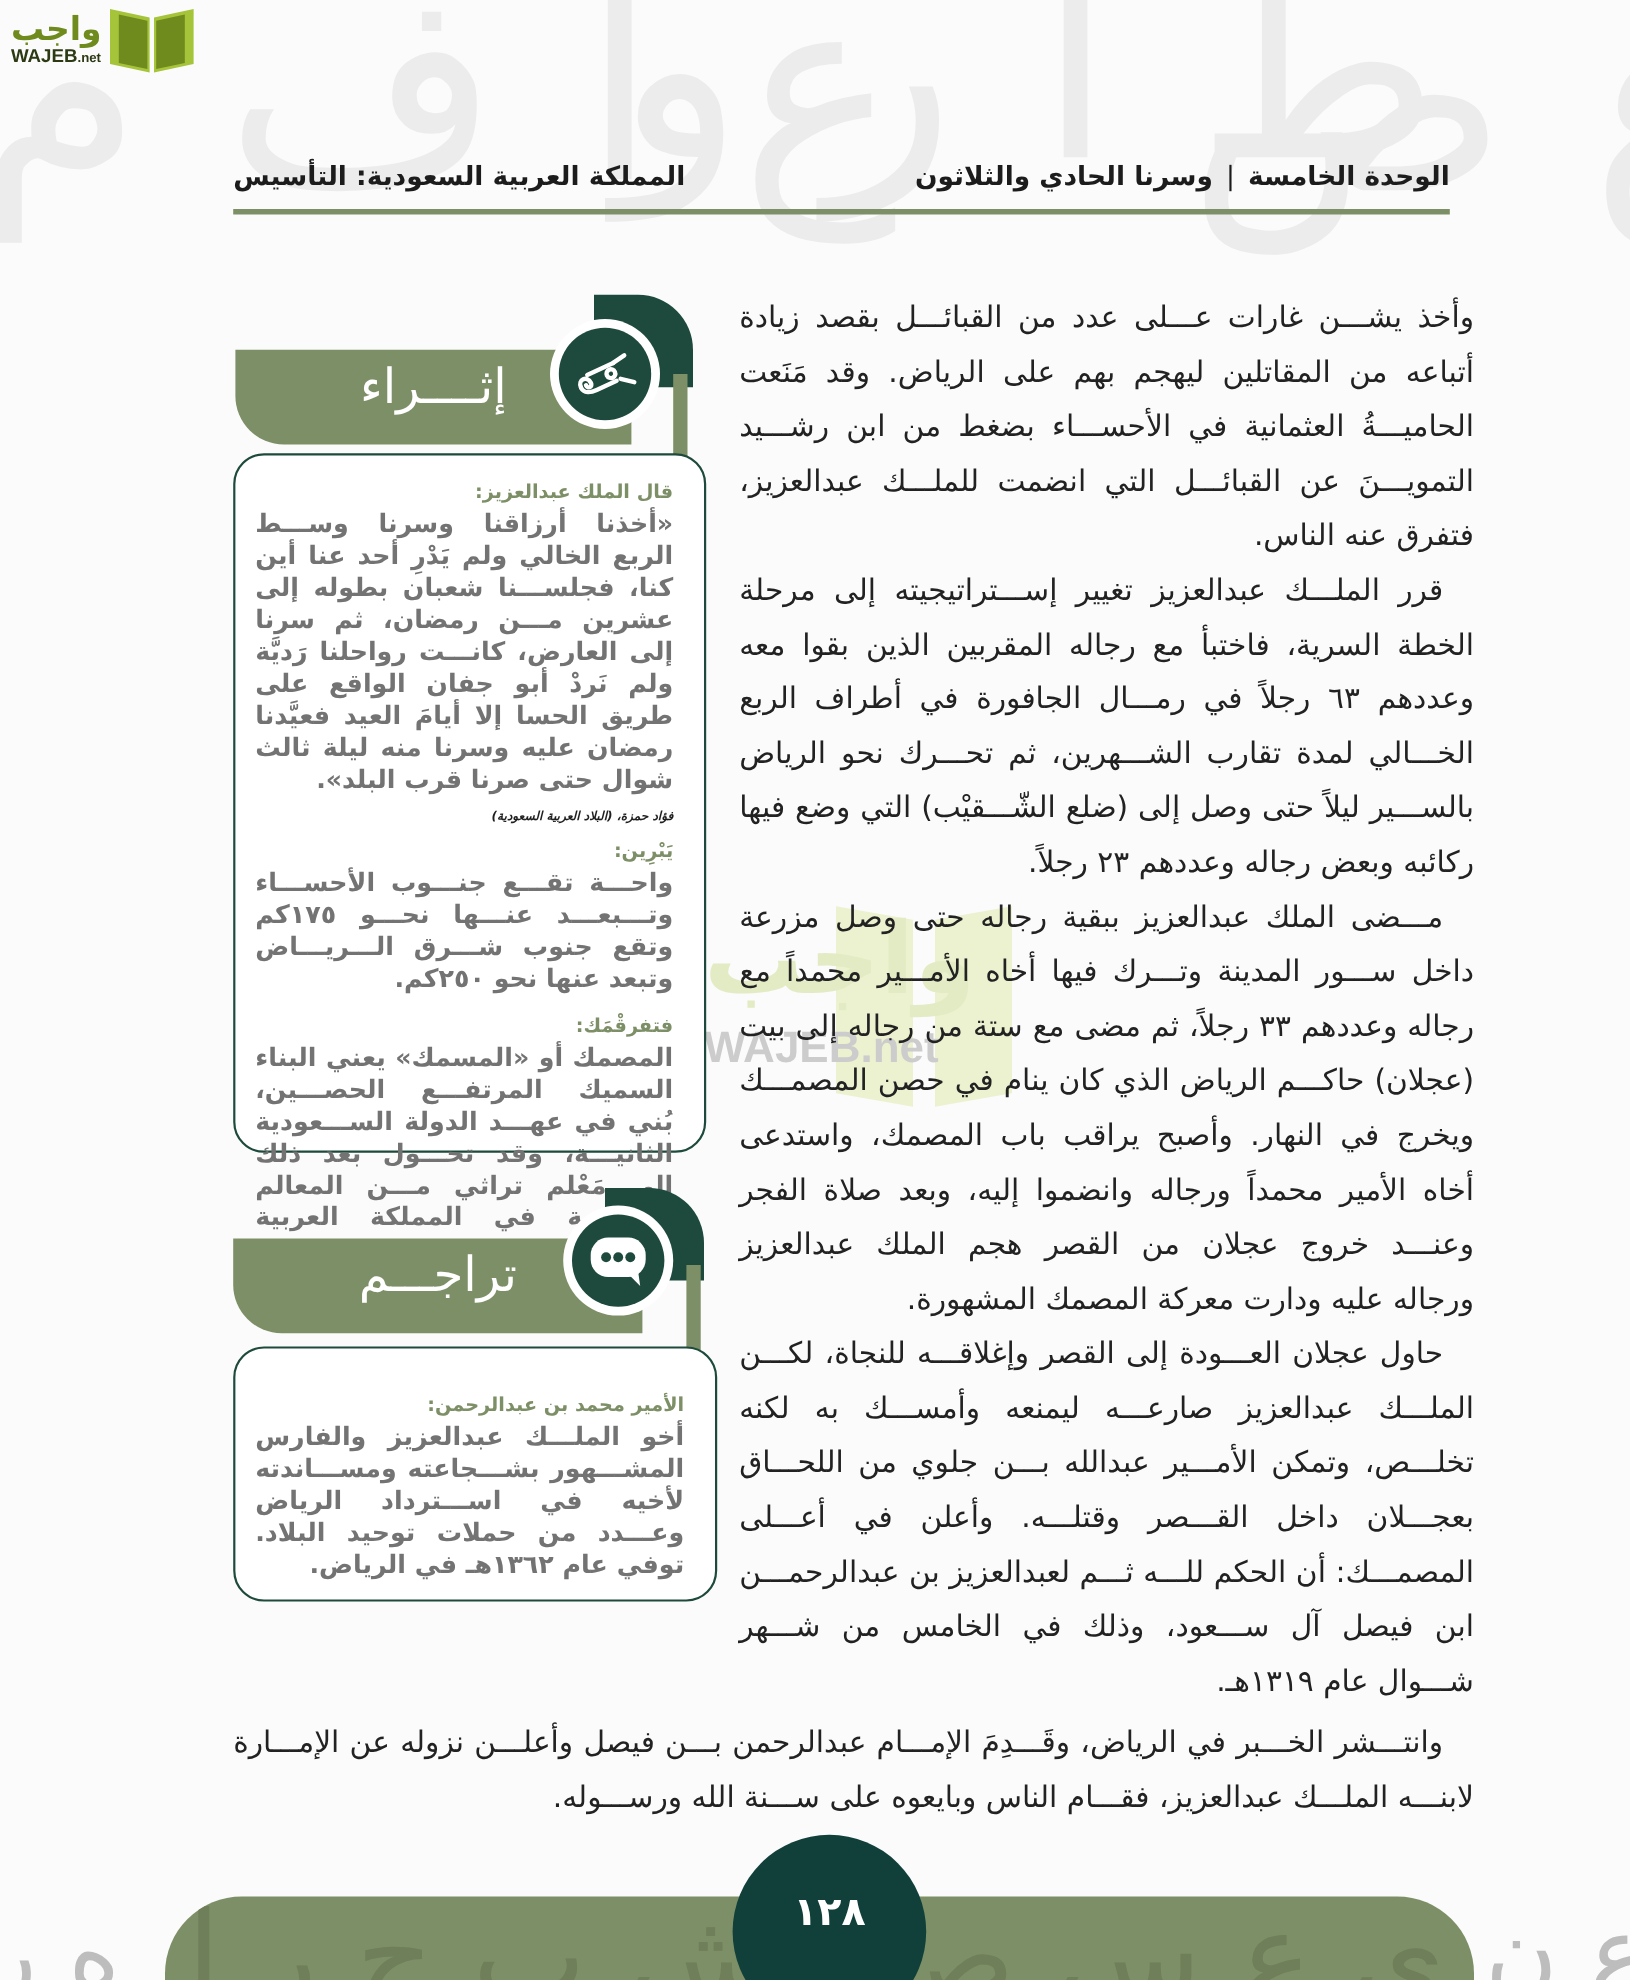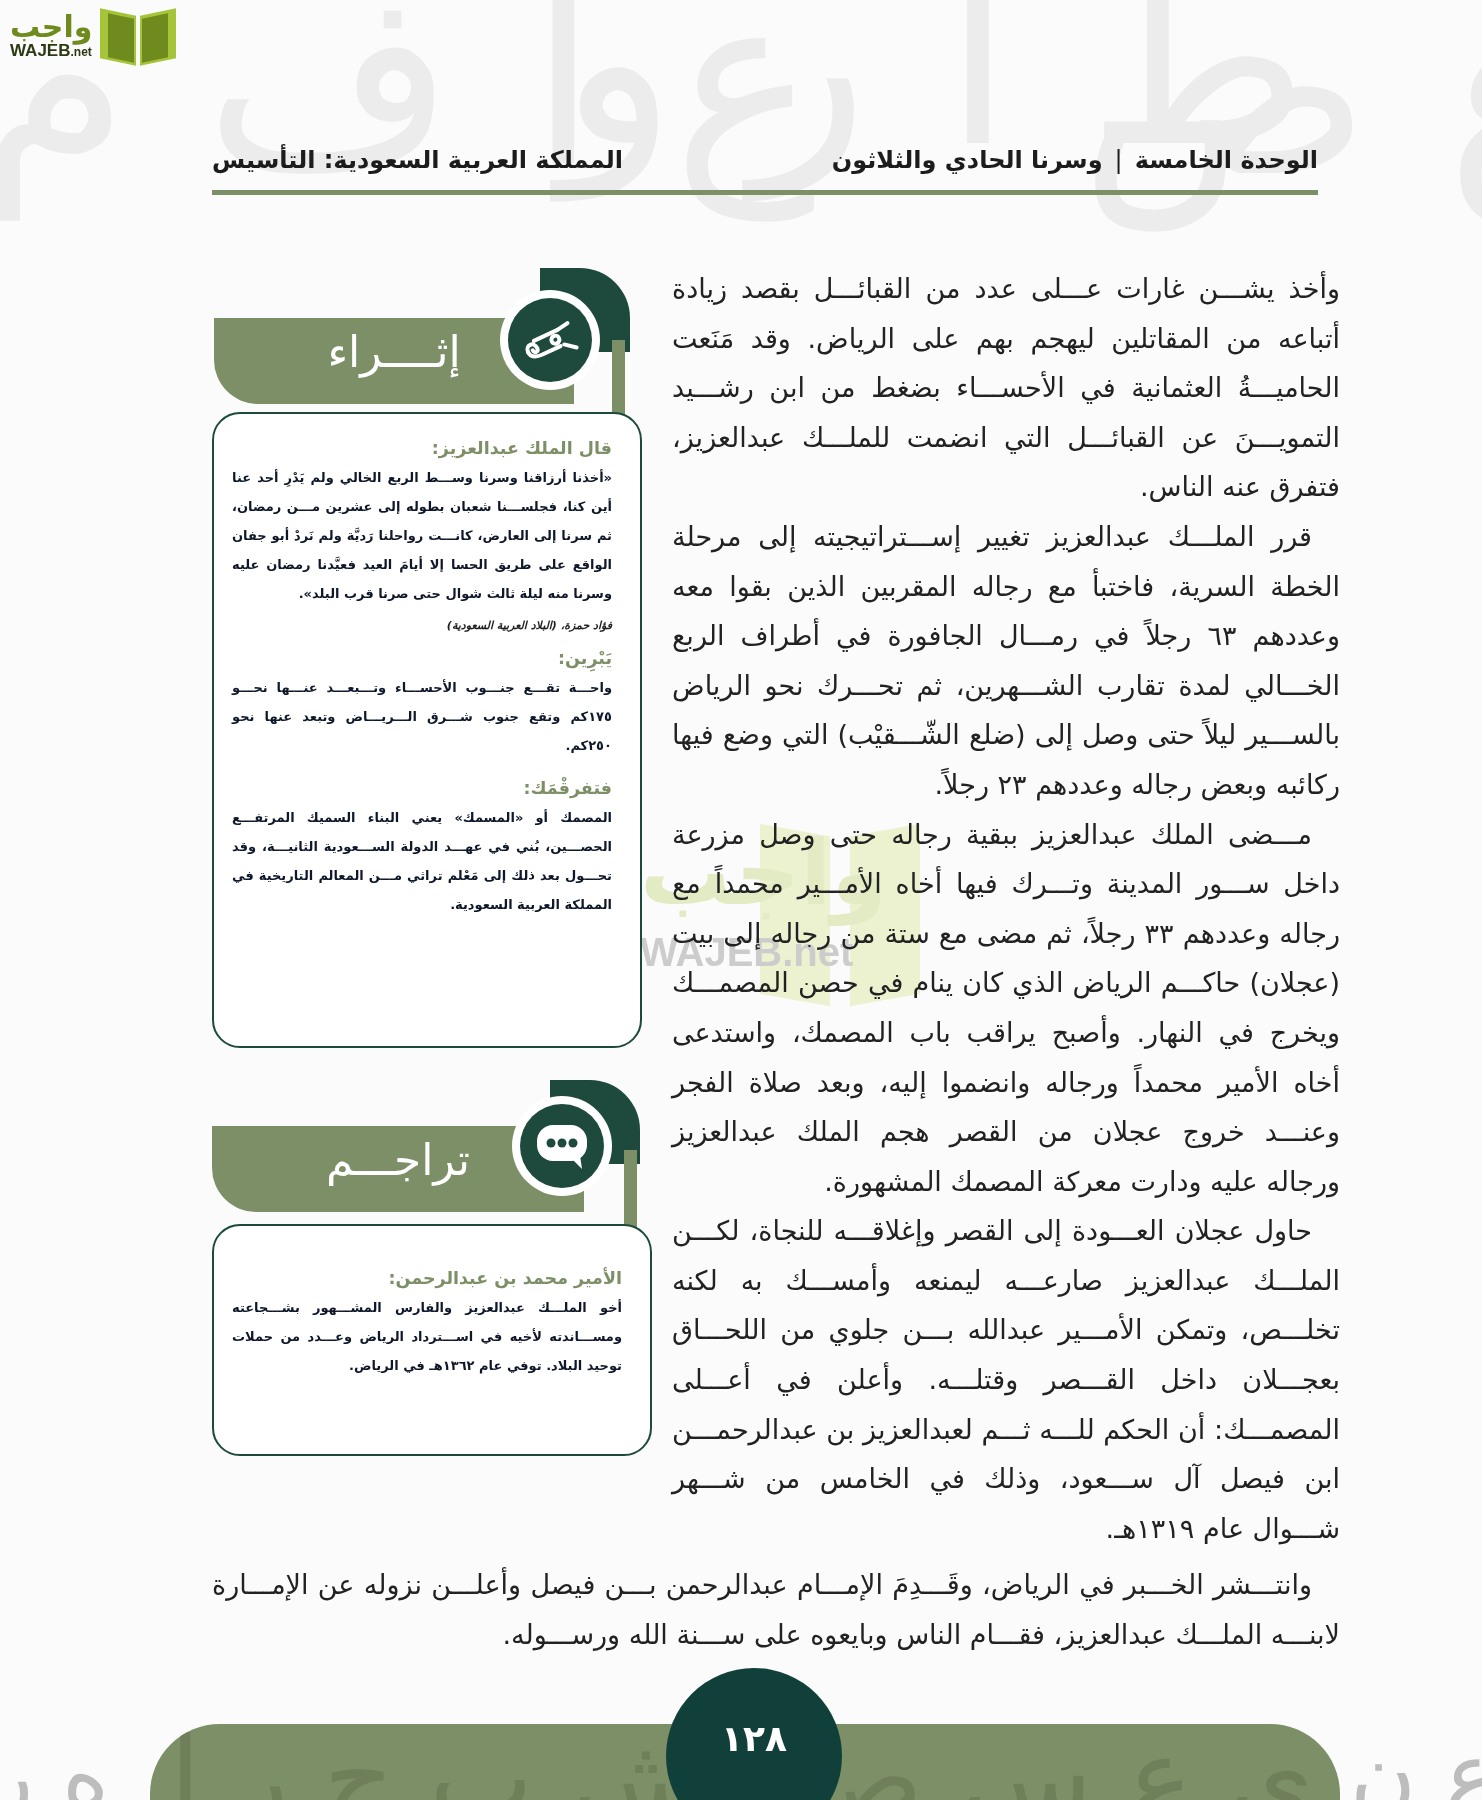--- a/index.html
+++ b/index.html
@@ -76,21 +76,21 @@
     }
     .icon-circle {
       width: 84px; height: 84px; border-radius: 50%; background: #1d4a3c;
       display: flex; align-items: center; justify-content: center;
     }
     .info-box {
       position: absolute; border: 2px solid #1d4a3c; border-radius: 28px; background: #ffffff;
       direction: rtl; padding: 20px 28px 18px 18px;
     }
     .info-box .term { color: #7d8f66; font-size: 17.5px; font-weight: bold; line-height: 29px; }
-    .info-box .body { color: #0f172a; font-size: 13px; font-weight: bold; line-height: 29px; text-align: justify; text-align-last: right; }
+    .info-box .body { color: #737373; font-size: 23px; font-weight: bold; line-height: 29px; text-align: justify; text-align-last: right; }
     .info-box .source { color: #1f1f1f; font-size: 11px; font-weight: bold; line-height: 24px; margin: 6px 0 6px 0; font-style: italic; }
 
     
     .watermark { position: absolute; left: 640px; top: 820px; width: 340px; height: 200px; opacity: 0.28; pointer-events: none; }
     .watermark .wm-ar { position: absolute; left: 0; top: 0; font-size: 90px; font-weight: bold; color: #a5c43a; direction: rtl; }
     .watermark .wm-en { position: absolute; left: 0; top: 110px; font-size: 40px; font-weight: bold; color: #555; font-family: "Liberation Sans", sans-serif; }
     .watermark .wm-book { position: absolute; left: 120px; top: 0; width: 160px; height: 190px; }
     .watermark .wm-book div { position: absolute; top: 10px; width: 70px; height: 170px; background: #c8dc60; }
 
     

